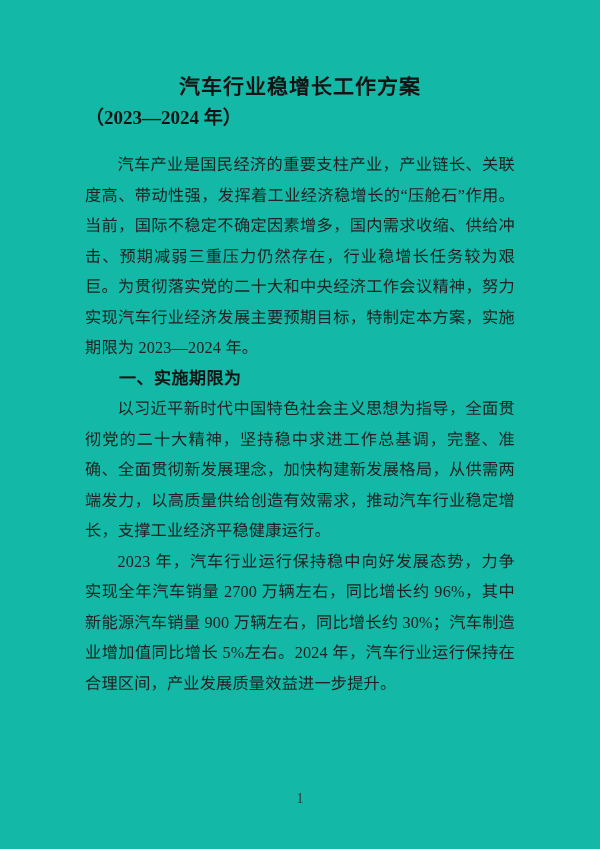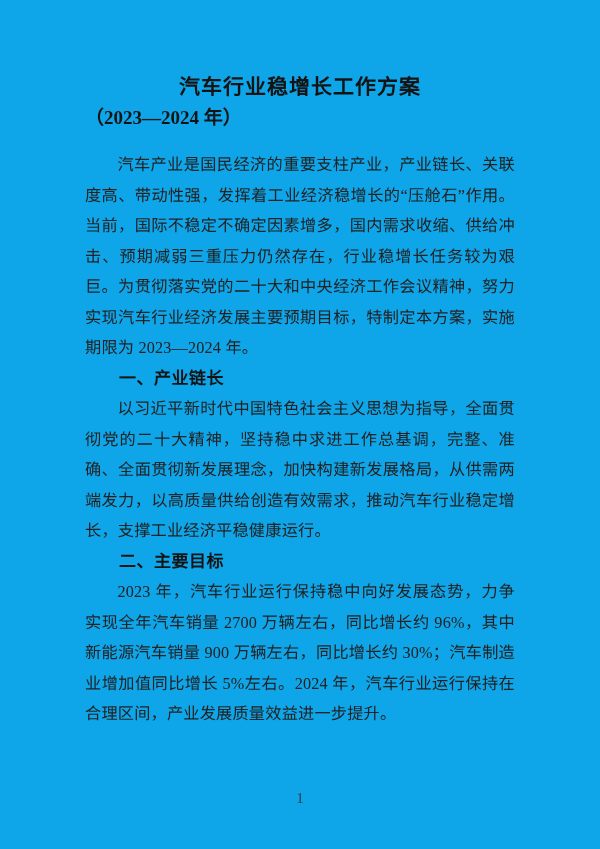--- a/index.html
+++ b/index.html
@@ -5,21 +5,21 @@
   html, body {
     margin: 0;
     padding: 0;
     background: #ffffff;
   }
   .page {
     position: relative;
     width: 600px;
     height: 849px;
     margin: 0 auto;
-    background: #0ea5e9;
+    background: #14b8a6;
     overflow: hidden;
     font-family: "Liberation Serif", "DejaVu Serif", serif;
     color: #1f1f1f;
   }
   .content {
     position: absolute;
     left: 85px;
     right: 85px;
     top: 0;
   }
@@ -76,25 +76,24 @@
 
 <div class="page">
   <div class="content">
 
     <div class="doc-title">汽车行业稳增长工作方案</div>
 
     <div class="doc-subtitle">（2023—2024 年）</div>
 
     <p class="para first">汽车产业是国民经济的重要支柱产业，产业链长、关联度高、带动性强，发挥着工业经济稳增长的“压舱石”作用。当前，国际不稳定不确定因素增多，国内需求收缩、供给冲击、预期减弱三重压力仍然存在，行业稳增长任务较为艰巨。为贯彻落实党的二十大和中央经济工作会议精神，努力实现汽车行业经济发展主要预期目标，特制定本方案，实施期限为 2023—2024 年。</p>
 
-    <h3 class="sec-heading">一、产业链长</h3>
+    <h3 class="sec-heading">一、实施期限为</h3>
 
     <p class="para">以习近平新时代中国特色社会主义思想为指导，全面贯彻党的二十大精神，坚持稳中求进工作总基调，完整、准确、全面贯彻新发展理念，加快构建新发展格局，从供需两端发力，以高质量供给创造有效需求，推动汽车行业稳定增长，支撑工业经济平稳健康运行。</p>
 
-    <h3 class="sec-heading">二、主要目标</h3>
 
     <p class="para">2023 年，汽车行业运行保持稳中向好发展态势，力争实现全年汽车销量 2700 万辆左右，同比增长约 96%，其中新能源汽车销量 900 万辆左右，同比增长约 30%；汽车制造业增加值同比增长 5%左右。2024 年，汽车行业运行保持在合理区间，产业发展质量效益进一步提升。</p>
 
 
   </div>
 
   <div class="page-number">1</div>
 </div>
 
 </body></html>

